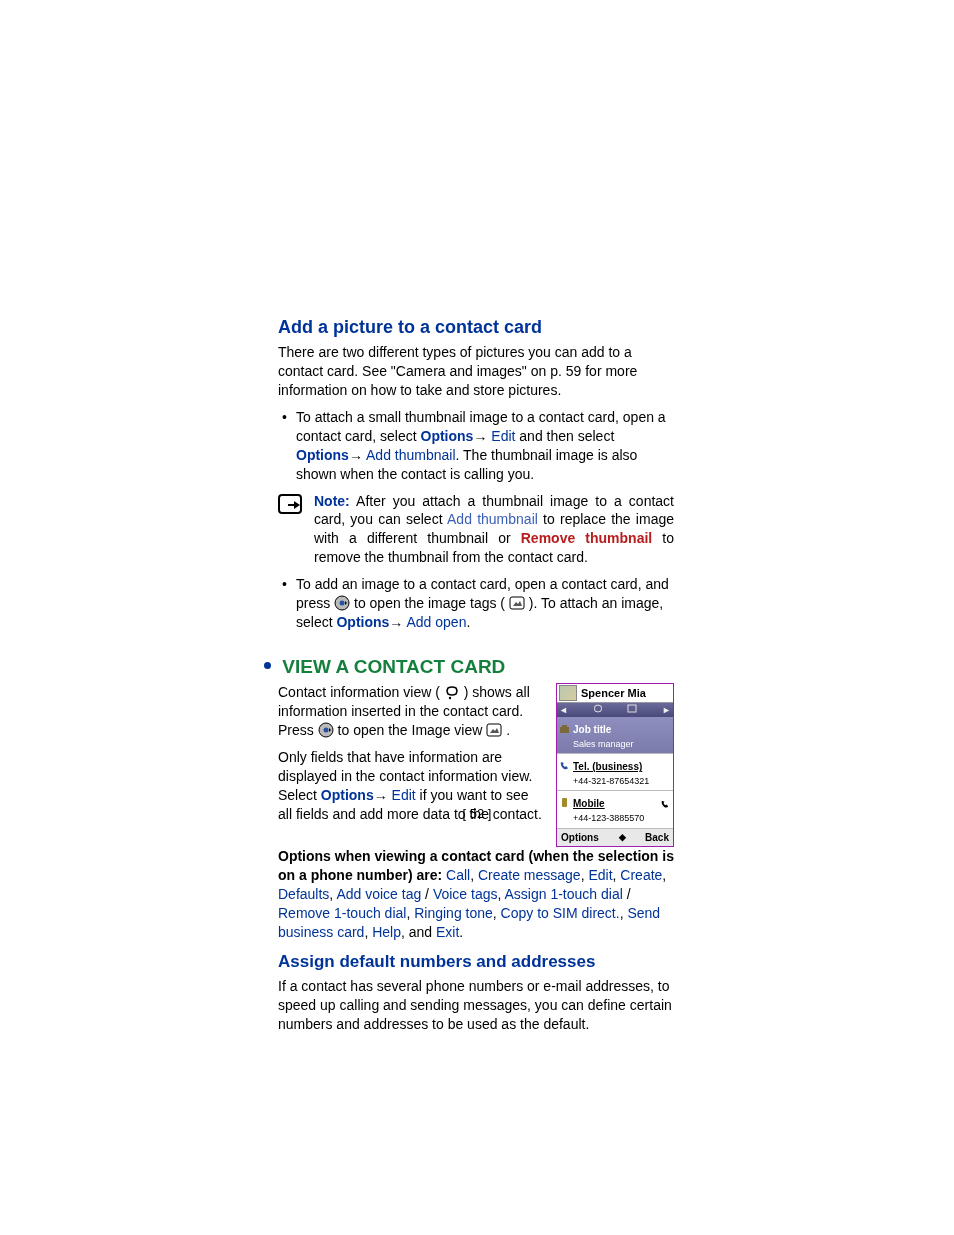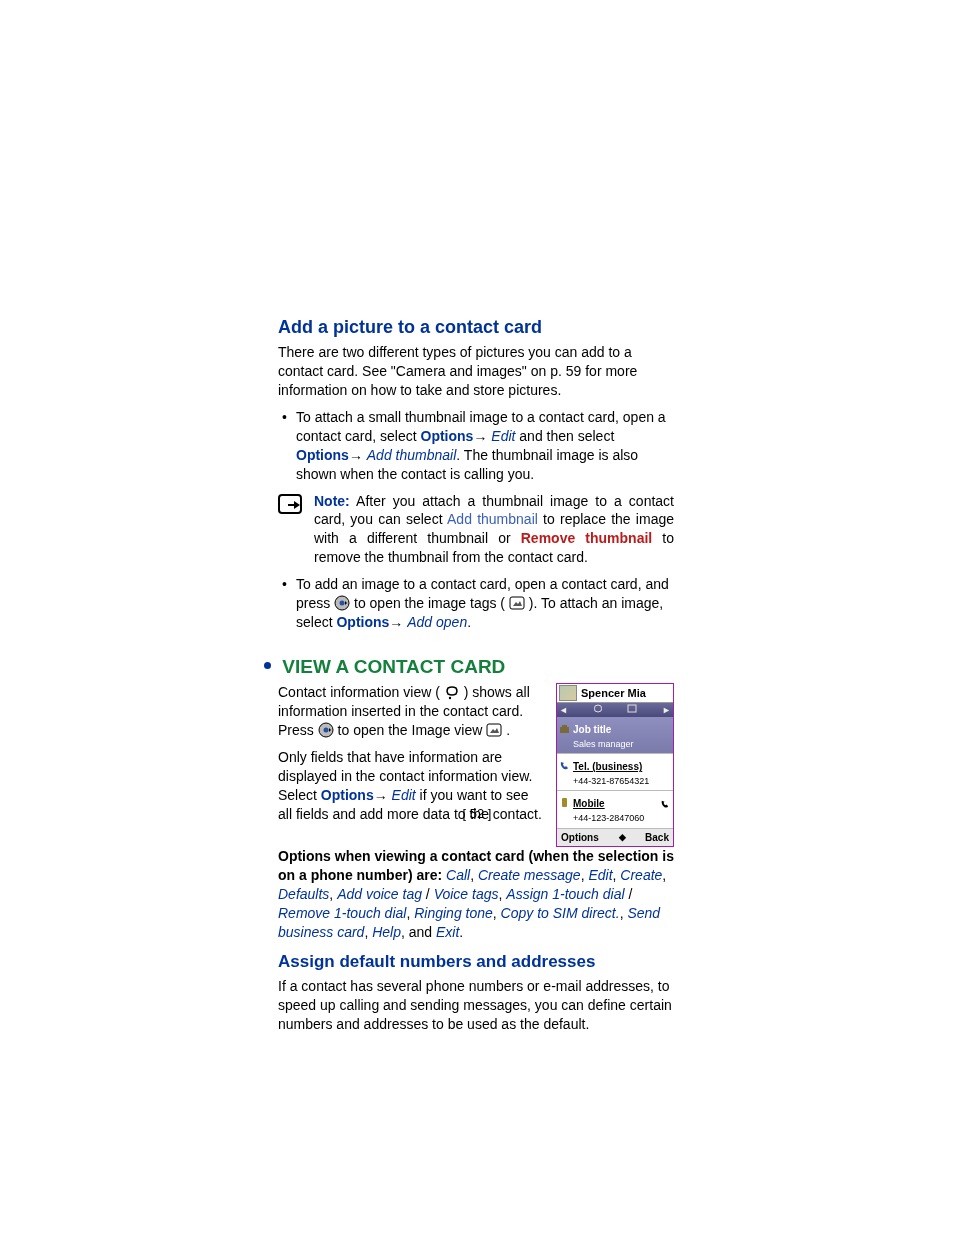--- a/index.html
+++ b/index.html
@@ -17,21 +17,20 @@
     position: relative;
     box-sizing: border-box;
     padding: 315px 280px 0 278px;
   }
   .keyword {
     color: #003399;
     font-weight: bold;
   }
   .menu {
     color: #003399;
-    font-style: italic;
   }
   .arrow {
     color: #000;
   }
   h2.h-sec {
     color: #003399;
     font-weight: bold;
     font-size: 18px;
     margin: 0 0 4px 0;
   }
@@ -346,21 +345,21 @@
         <span class="lbl">Tel. (business)</span>
         <span class="val">+44-321-87654321</span>
       </div>
       <div class="section">
         <span class="ico">
           <svg viewBox="0 0 11 11">
               <rect x="3" y="1" width="5" height="9" rx="1" fill="#a38a2a"></rect>
             </svg>
         </span>
         <span class="lbl">Mobile</span>
-        <span class="val">+44-123-2847060</span>
+        <span class="val">+44-123-3885570</span>
         <span class="callico">
           <svg width="10" height="10" viewBox="0 0 11 11">
               <path d="M2 2 Q1 6 5 9 Q8 10 9 8 L7 6 L6 7 Q4 6 4 4 L5 3 Z" fill="#000"></path>
             </svg>
         </span>
       </div>
       <div class="softbar">
         <span>Options</span>
         <span class="mid">◆</span>
         <span>Back</span>

